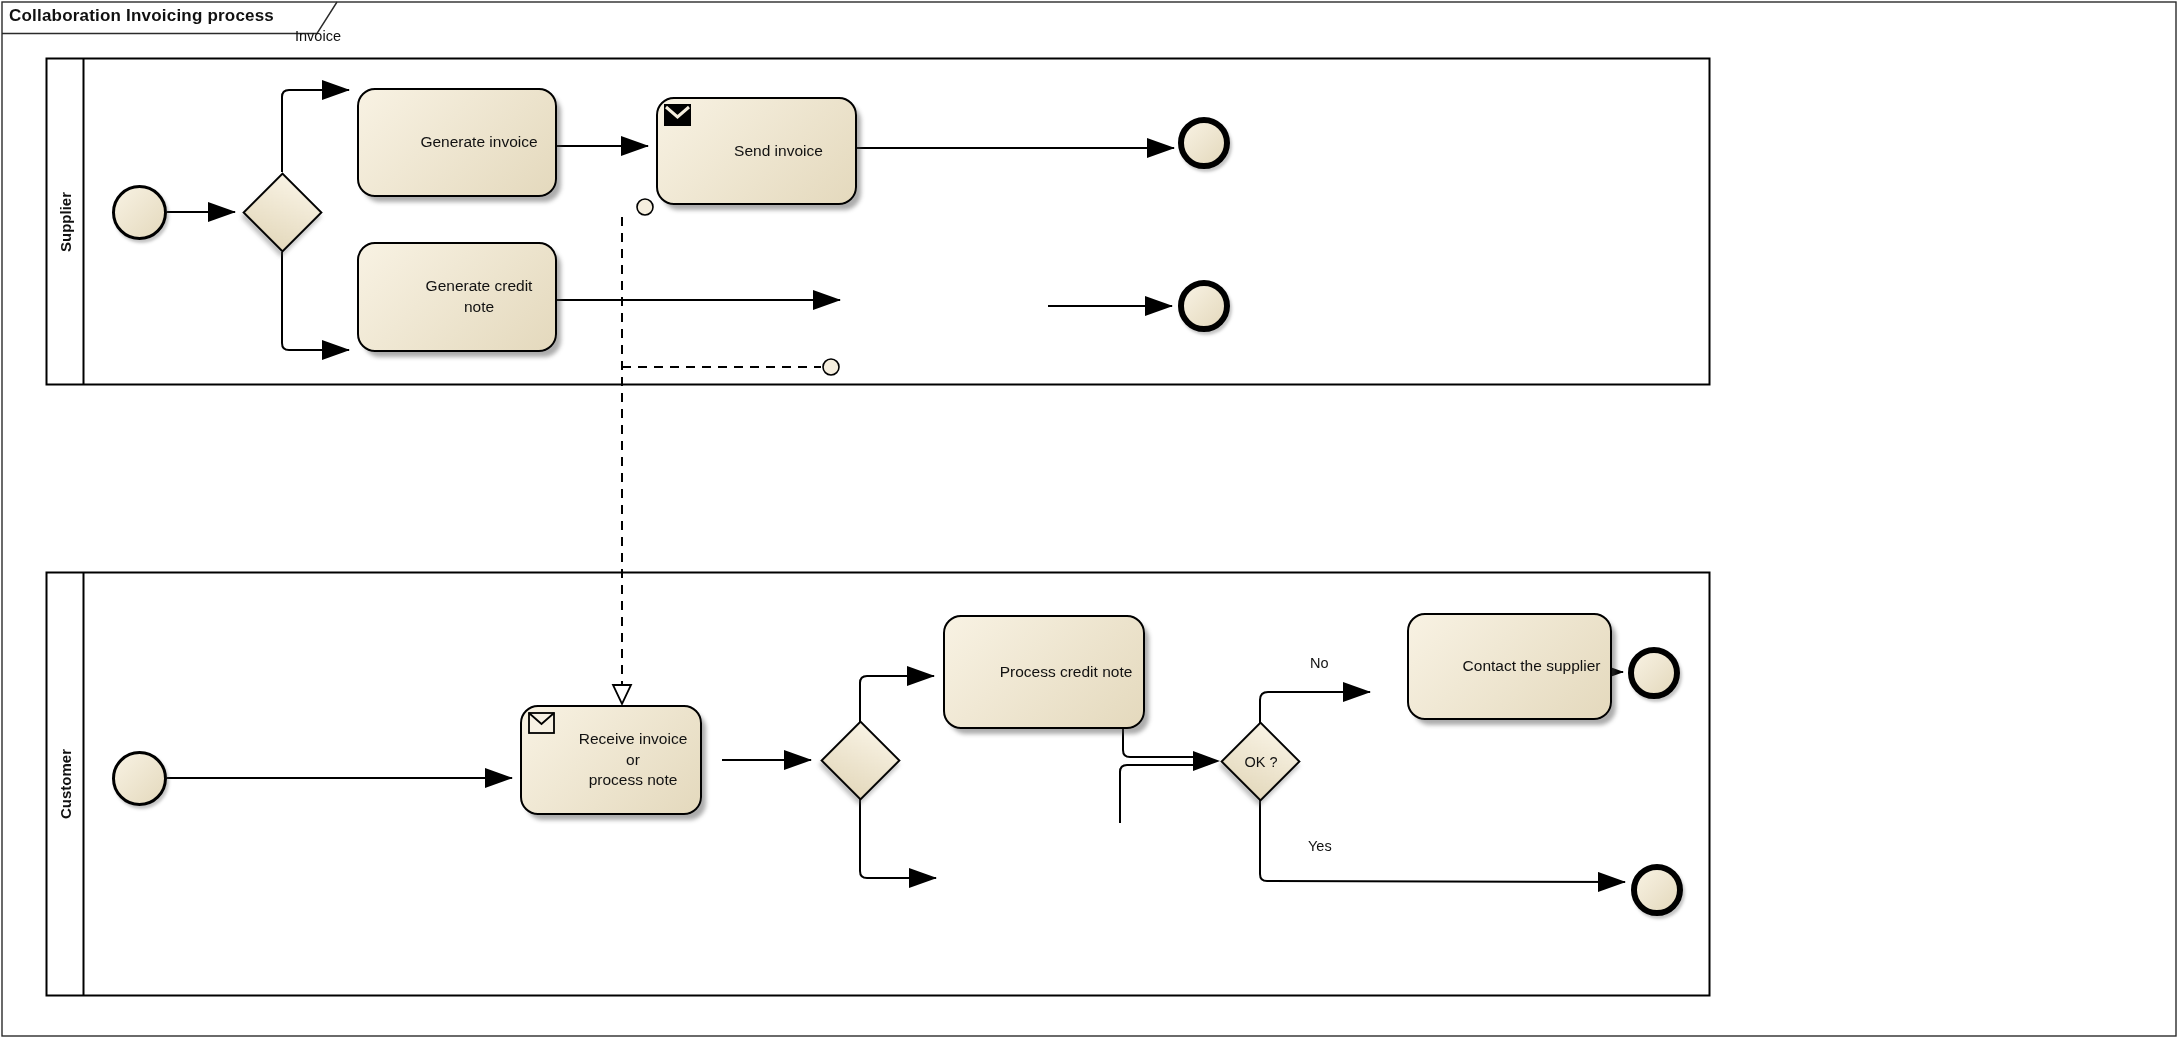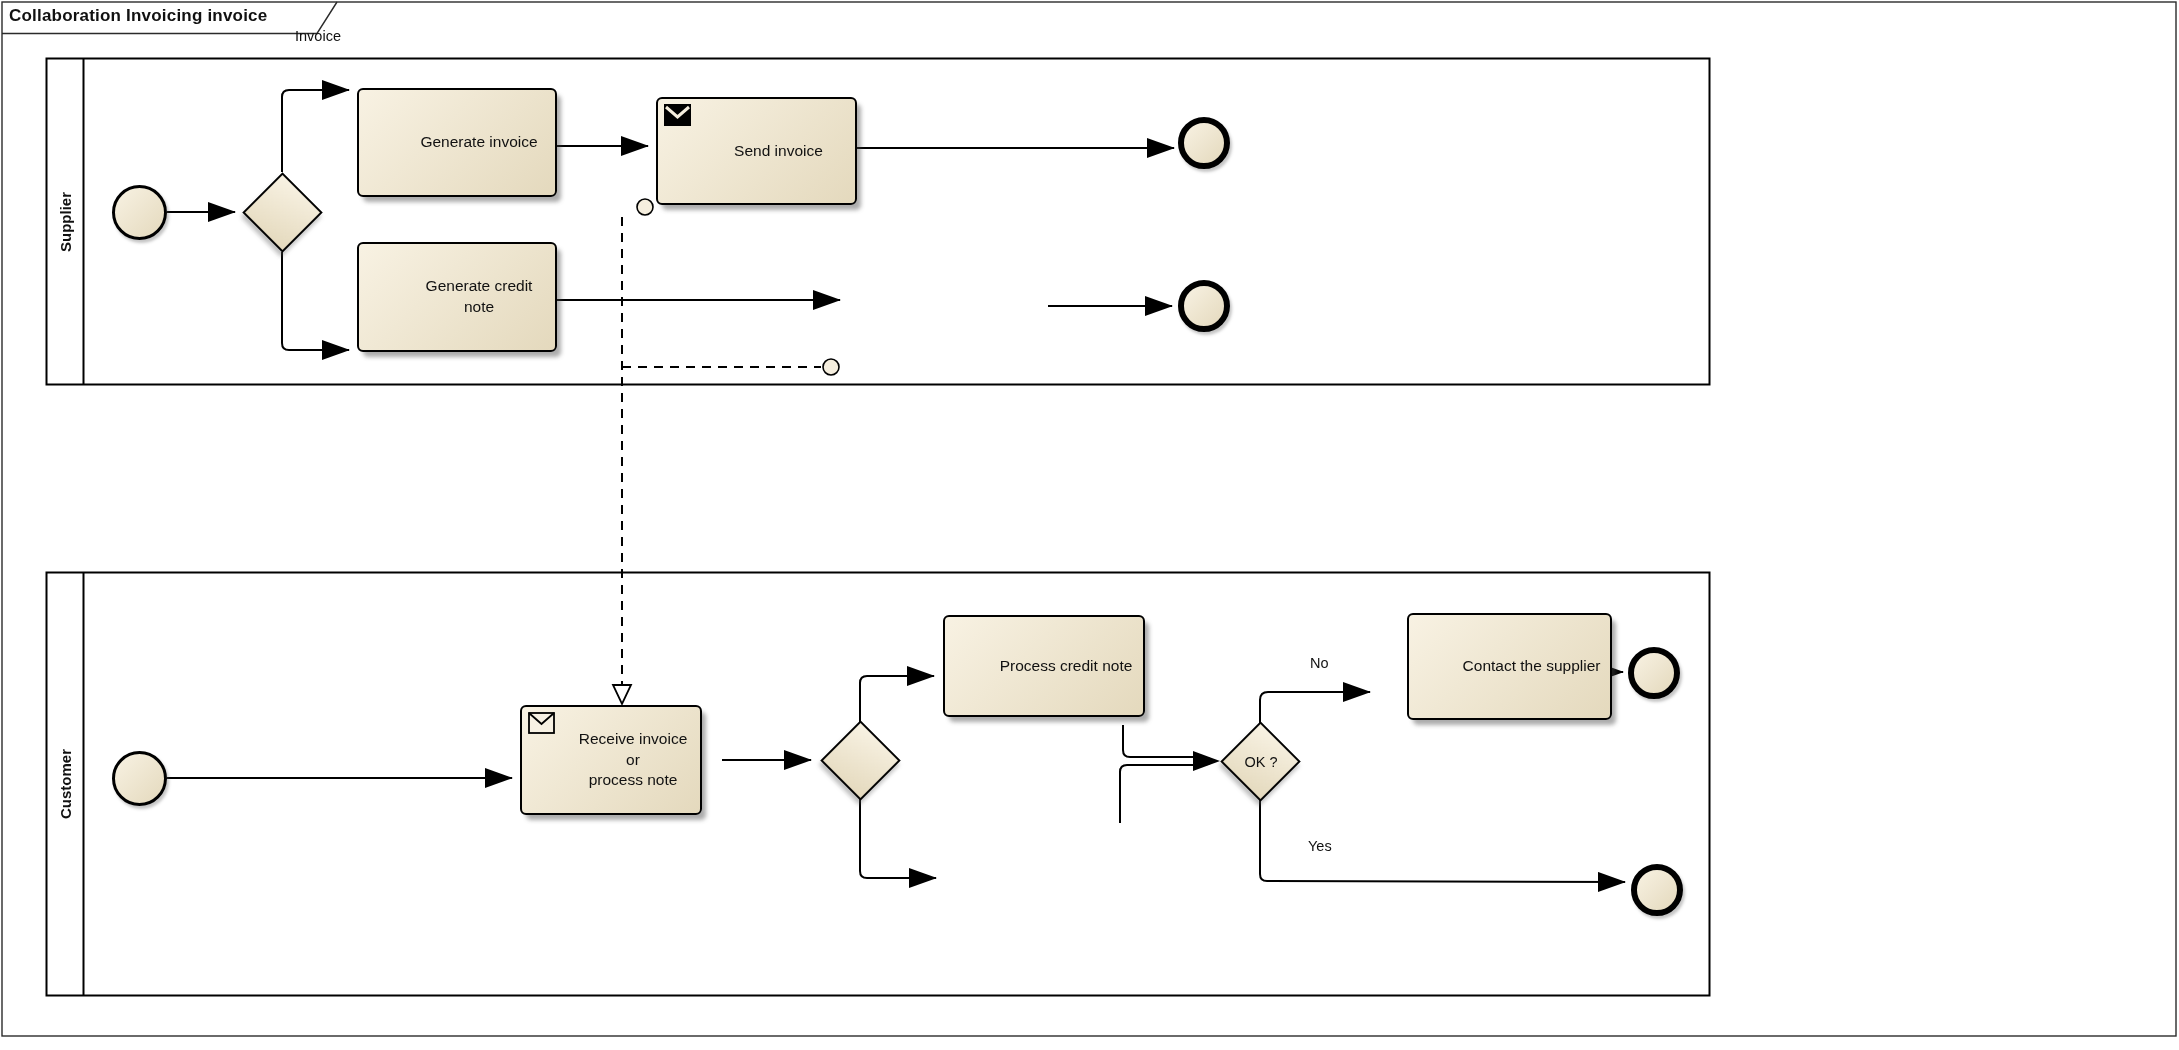--- a/index.html
+++ b/index.html
@@ -10,21 +10,21 @@
   svg.layer{position:absolute;left:0;top:0;}
   .frame-title{
     position:absolute;font-size:17px;font-weight:bold;white-space:nowrap;letter-spacing:.2px;
   }
   .frame-sublabel{position:absolute;font-size:14.5px;white-space:nowrap;}
   .lane-label{
     position:absolute;font-size:15px;font-weight:bold;white-space:nowrap;
     transform:translate(-50%,-50%) rotate(-90deg);transform-origin:center center;
   }
   .task{
-    position:absolute;box-sizing:border-box;border:2px solid #000;border-radius:6px;
+    position:absolute;box-sizing:border-box;border:2px solid #000;border-radius:18px;
     background:linear-gradient(135deg,var(--color-node-fill-light,#f8f2e3) 0%,var(--color-node-fill-dark,#e4d9bd) 100%);
     box-shadow:5px 6px 4px -1px rgba(70,70,70,.45);
     display:flex;align-items:center;justify-content:center;text-align:center;padding-left:44px;
   }
   .task-label{font-size:15.5px;line-height:1.35;padding:0 8px;}
   .msg-icon{position:absolute;left:6px;top:5px;width:27px;height:22px;display:block;}
   .event-start{
     position:absolute;box-sizing:border-box;width:55px;height:55px;border:3px solid #000;border-radius:50%;
     background:linear-gradient(135deg,var(--color-node-fill-light,#f8f2e3),var(--color-node-fill-dark,#e4d9bd));
     box-shadow:2px 3px 3px rgba(90,90,90,.35);
@@ -83,21 +83,21 @@
     <path d="M1582,672 L1623,672" fill="none" stroke="#000" stroke-width="2" marker-end="url(#arrowFilled)"></path>
     <path d="M1260,799 L1260,874 Q1260,881 1267,881 L1625,882" fill="none" stroke="#000" stroke-width="2" marker-end="url(#arrowFilled)"></path>
 
     <path d="M622,217 L622,686" fill="none" stroke="#000" stroke-width="2" stroke-dasharray="9 7"></path>
     <path d="M622,367 L821,367" fill="none" stroke="#000" stroke-width="2" stroke-dasharray="9 7"></path>
     <circle cx="645" cy="207" r="8" fill="#f5eede" stroke="#000" stroke-width="1.6"></circle>
     <circle cx="831" cy="367" r="8" fill="#f5eede" stroke="#000" stroke-width="1.6"></circle>
     <polygon points="613,685 631,685 622,704" fill="#fff" stroke="#000" stroke-width="1.8"></polygon>
   </svg>
 
-  <div class="frame-title" style="left:9px;top:6px;">Collaboration Invoicing invoice</div>
+  <div class="frame-title" style="left:9px;top:6px;">Collaboration Invoicing process</div>
   <div class="frame-sublabel" style="left:295px;top:28px;">Invoice</div>
 
   <div class="lane-label" style="left:65px;top:222px;">Supplier</div>
   <div class="lane-label" style="left:65px;top:784px;">Customer</div>
 
   <div class="event-start" style="left:112px;top:185px;"></div>
 
   <div class="gateway" style="left:254px;top:184px;"></div>
 
   <div class="task" style="left:357px;top:88px;width:200px;height:109px;">
@@ -133,21 +133,21 @@
       </svg>
     </span>
     <span class="task-label">
       <span>Receive invoice or</span><br>
       <span>process note</span>
     </span>
   </div>
 
   <div class="gateway" style="left:832px;top:732px;"></div>
 
-  <div class="task" style="left:943px;top:615px;width:202px;height:102px;">
+  <div class="task" style="left:943px;top:615px;width:202px;height:114px;">
     <span class="task-label">Process credit note</span>
   </div>
 
 
   <div class="gateway" style="left:1232px;top:733px;"></div>
   <div class="gateway-label" style="left:1261px;top:762px;">OK ?</div>
 
   <div class="edge-label" style="left:1270px;top:655px;">No</div>
   <div class="edge-label" style="left:1268px;top:838px;">Yes</div>
 

